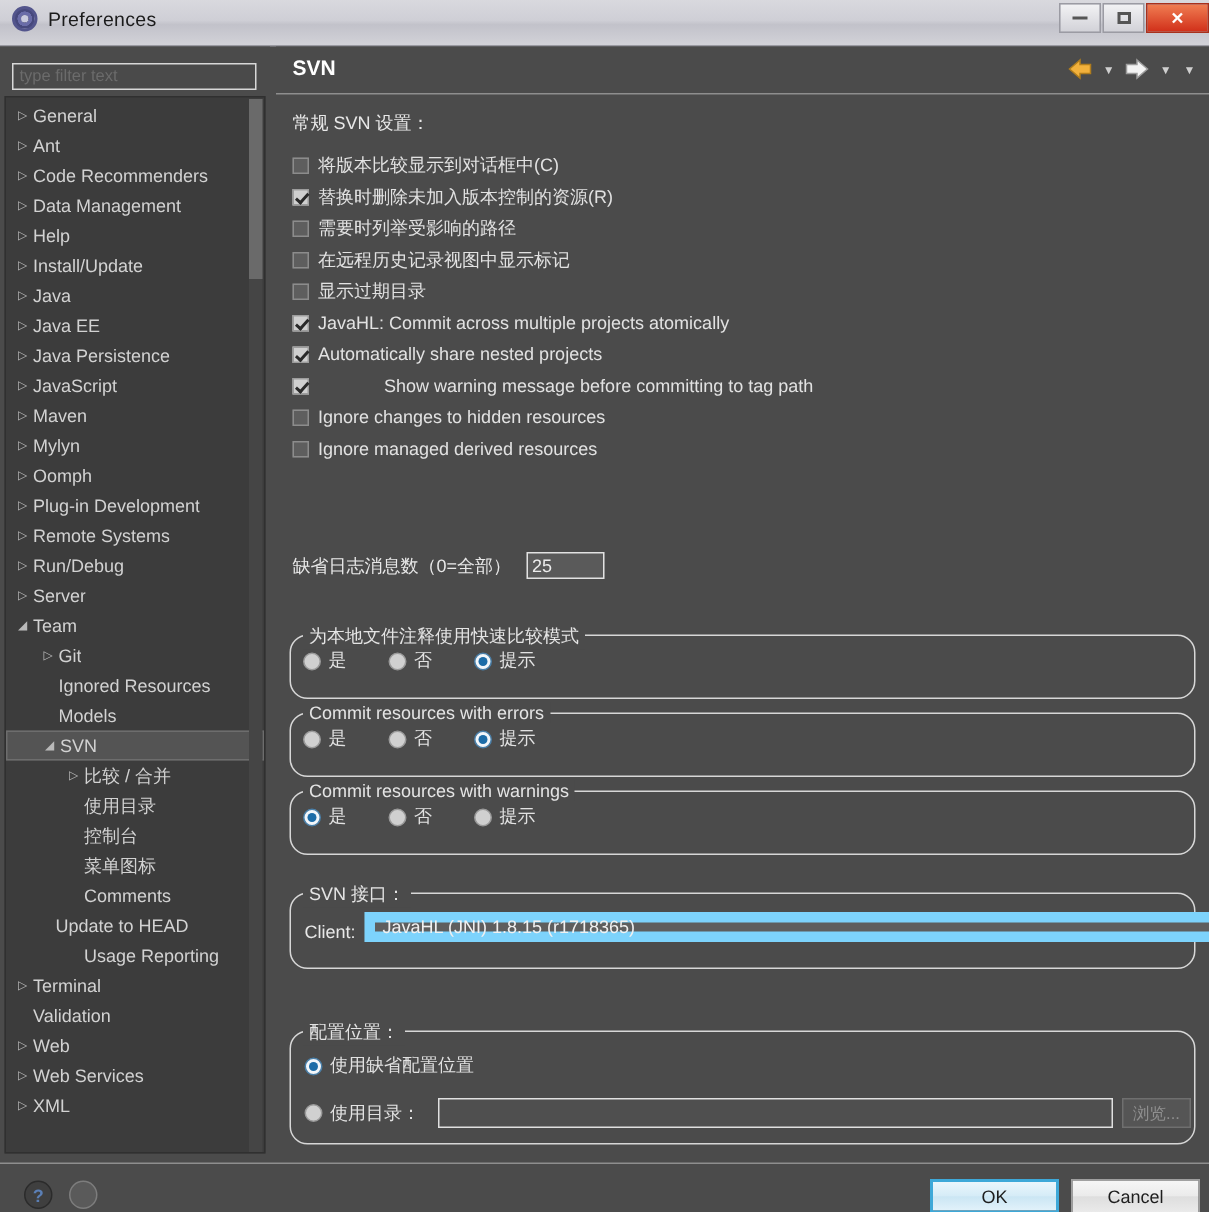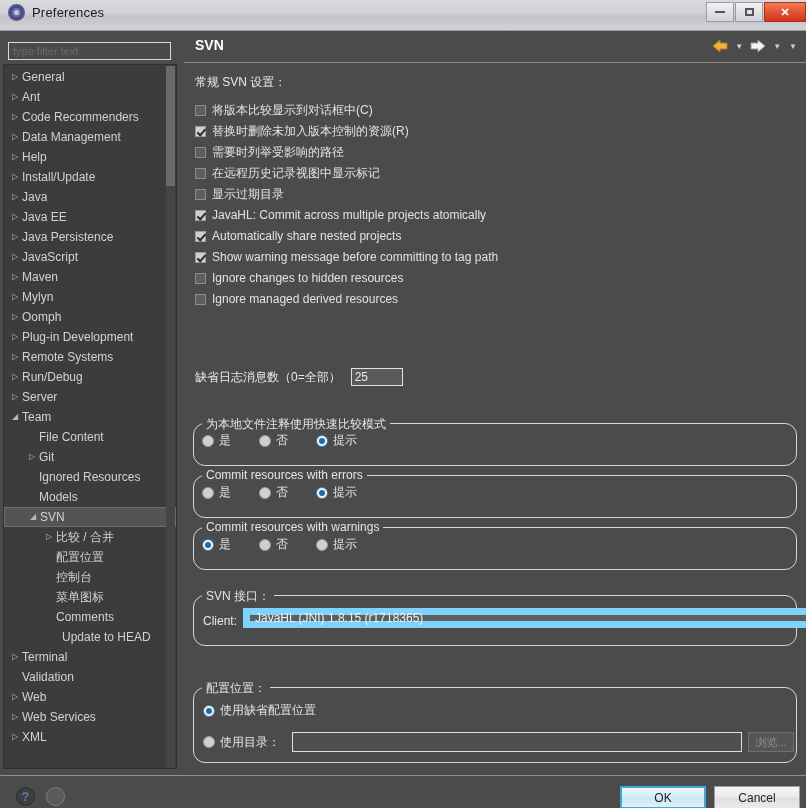--- a/index.html
+++ b/index.html
@@ -319,24 +319,20 @@
         </div>
         <div class="tnode" style="padding-left: 4px;">
           <span class="arrow">▷</span>
           <span class="tlabel">Server</span>
         </div>
         <div class="tnode" style="padding-left: 4px;">
           <span class="arrow">◢</span>
           <span class="tlabel">Team</span>
         </div>
         <div class="tnode" style="padding-left: 21px;">
-          <span class="arrow empty">▷</span>
-          <span class="tlabel">File Content</span>
-        </div>
-        <div class="tnode" style="padding-left: 21px;">
           <span class="arrow">▷</span>
           <span class="tlabel">Git</span>
         </div>
         <div class="tnode" style="padding-left: 21px;">
           <span class="arrow empty">▷</span>
           <span class="tlabel">Ignored Resources</span>
         </div>
         <div class="tnode" style="padding-left: 21px;">
           <span class="arrow empty">▷</span>
           <span class="tlabel">Models</span>
@@ -344,37 +340,41 @@
         <div class="tnode sel" style="padding-left: 21px;">
           <span class="arrow">◢</span>
           <span class="tlabel">SVN</span>
         </div>
         <div class="tnode" style="padding-left: 38px;">
           <span class="arrow">▷</span>
           <span class="tlabel">比较 / 合并</span>
         </div>
         <div class="tnode" style="padding-left: 38px;">
           <span class="arrow empty">▷</span>
-          <span class="tlabel">配置位置</span>
+          <span class="tlabel">使用目录</span>
         </div>
         <div class="tnode" style="padding-left: 38px;">
           <span class="arrow empty">▷</span>
           <span class="tlabel">控制台</span>
         </div>
         <div class="tnode" style="padding-left: 38px;">
           <span class="arrow empty">▷</span>
           <span class="tlabel">菜单图标</span>
         </div>
         <div class="tnode" style="padding-left: 38px;">
           <span class="arrow empty">▷</span>
           <span class="tlabel">Comments</span>
         </div>
-        <div class="tnode" style="padding-left: 44px;">
+        <div class="tnode" style="padding-left: 19px;">
           <span class="arrow empty">▷</span>
           <span class="tlabel">Update to HEAD</span>
+        </div>
+        <div class="tnode" style="padding-left: 38px;">
+          <span class="arrow empty">▷</span>
+          <span class="tlabel">Usage Reporting</span>
         </div>
         <div class="tnode" style="padding-left: 4px;">
           <span class="arrow">▷</span>
           <span class="tlabel">Terminal</span>
         </div>
         <div class="tnode" style="padding-left: 4px;">
           <span class="arrow empty">▷</span>
           <span class="tlabel">Validation</span>
         </div>
         <div class="tnode" style="padding-left: 4px;">
@@ -439,21 +439,21 @@
             <span class="cblabel">显示过期目录</span>
           </div>
           <div class="cbrow" style="top: 145px;">
             <span class="cbox on"></span>
             <span class="cblabel">JavaHL: Commit across multiple projects atomically</span>
           </div>
           <div class="cbrow" style="top: 166px; justify-content: flex-end;">
             <span class="cbox on"></span>
             <span class="cblabel">Automatically share nested projects</span>
           </div>
-          <div class="cbrow" style="top: 187px;">
+          <div class="cbrow" style="top: 187px; gap: 44px;">
             <span class="cbox on"></span>
             <span class="cblabel">Show warning message before committing to tag path</span>
           </div>
           <div class="cbrow" style="top: 208px; justify-content: center;">
             <span class="cbox"></span>
             <span class="cblabel">Ignore changes to hidden resources</span>
           </div>
           <div class="cbrow" style="top: 229px;">
             <span class="cbox"></span>
             <span class="cblabel">Ignore managed derived resources</span>

